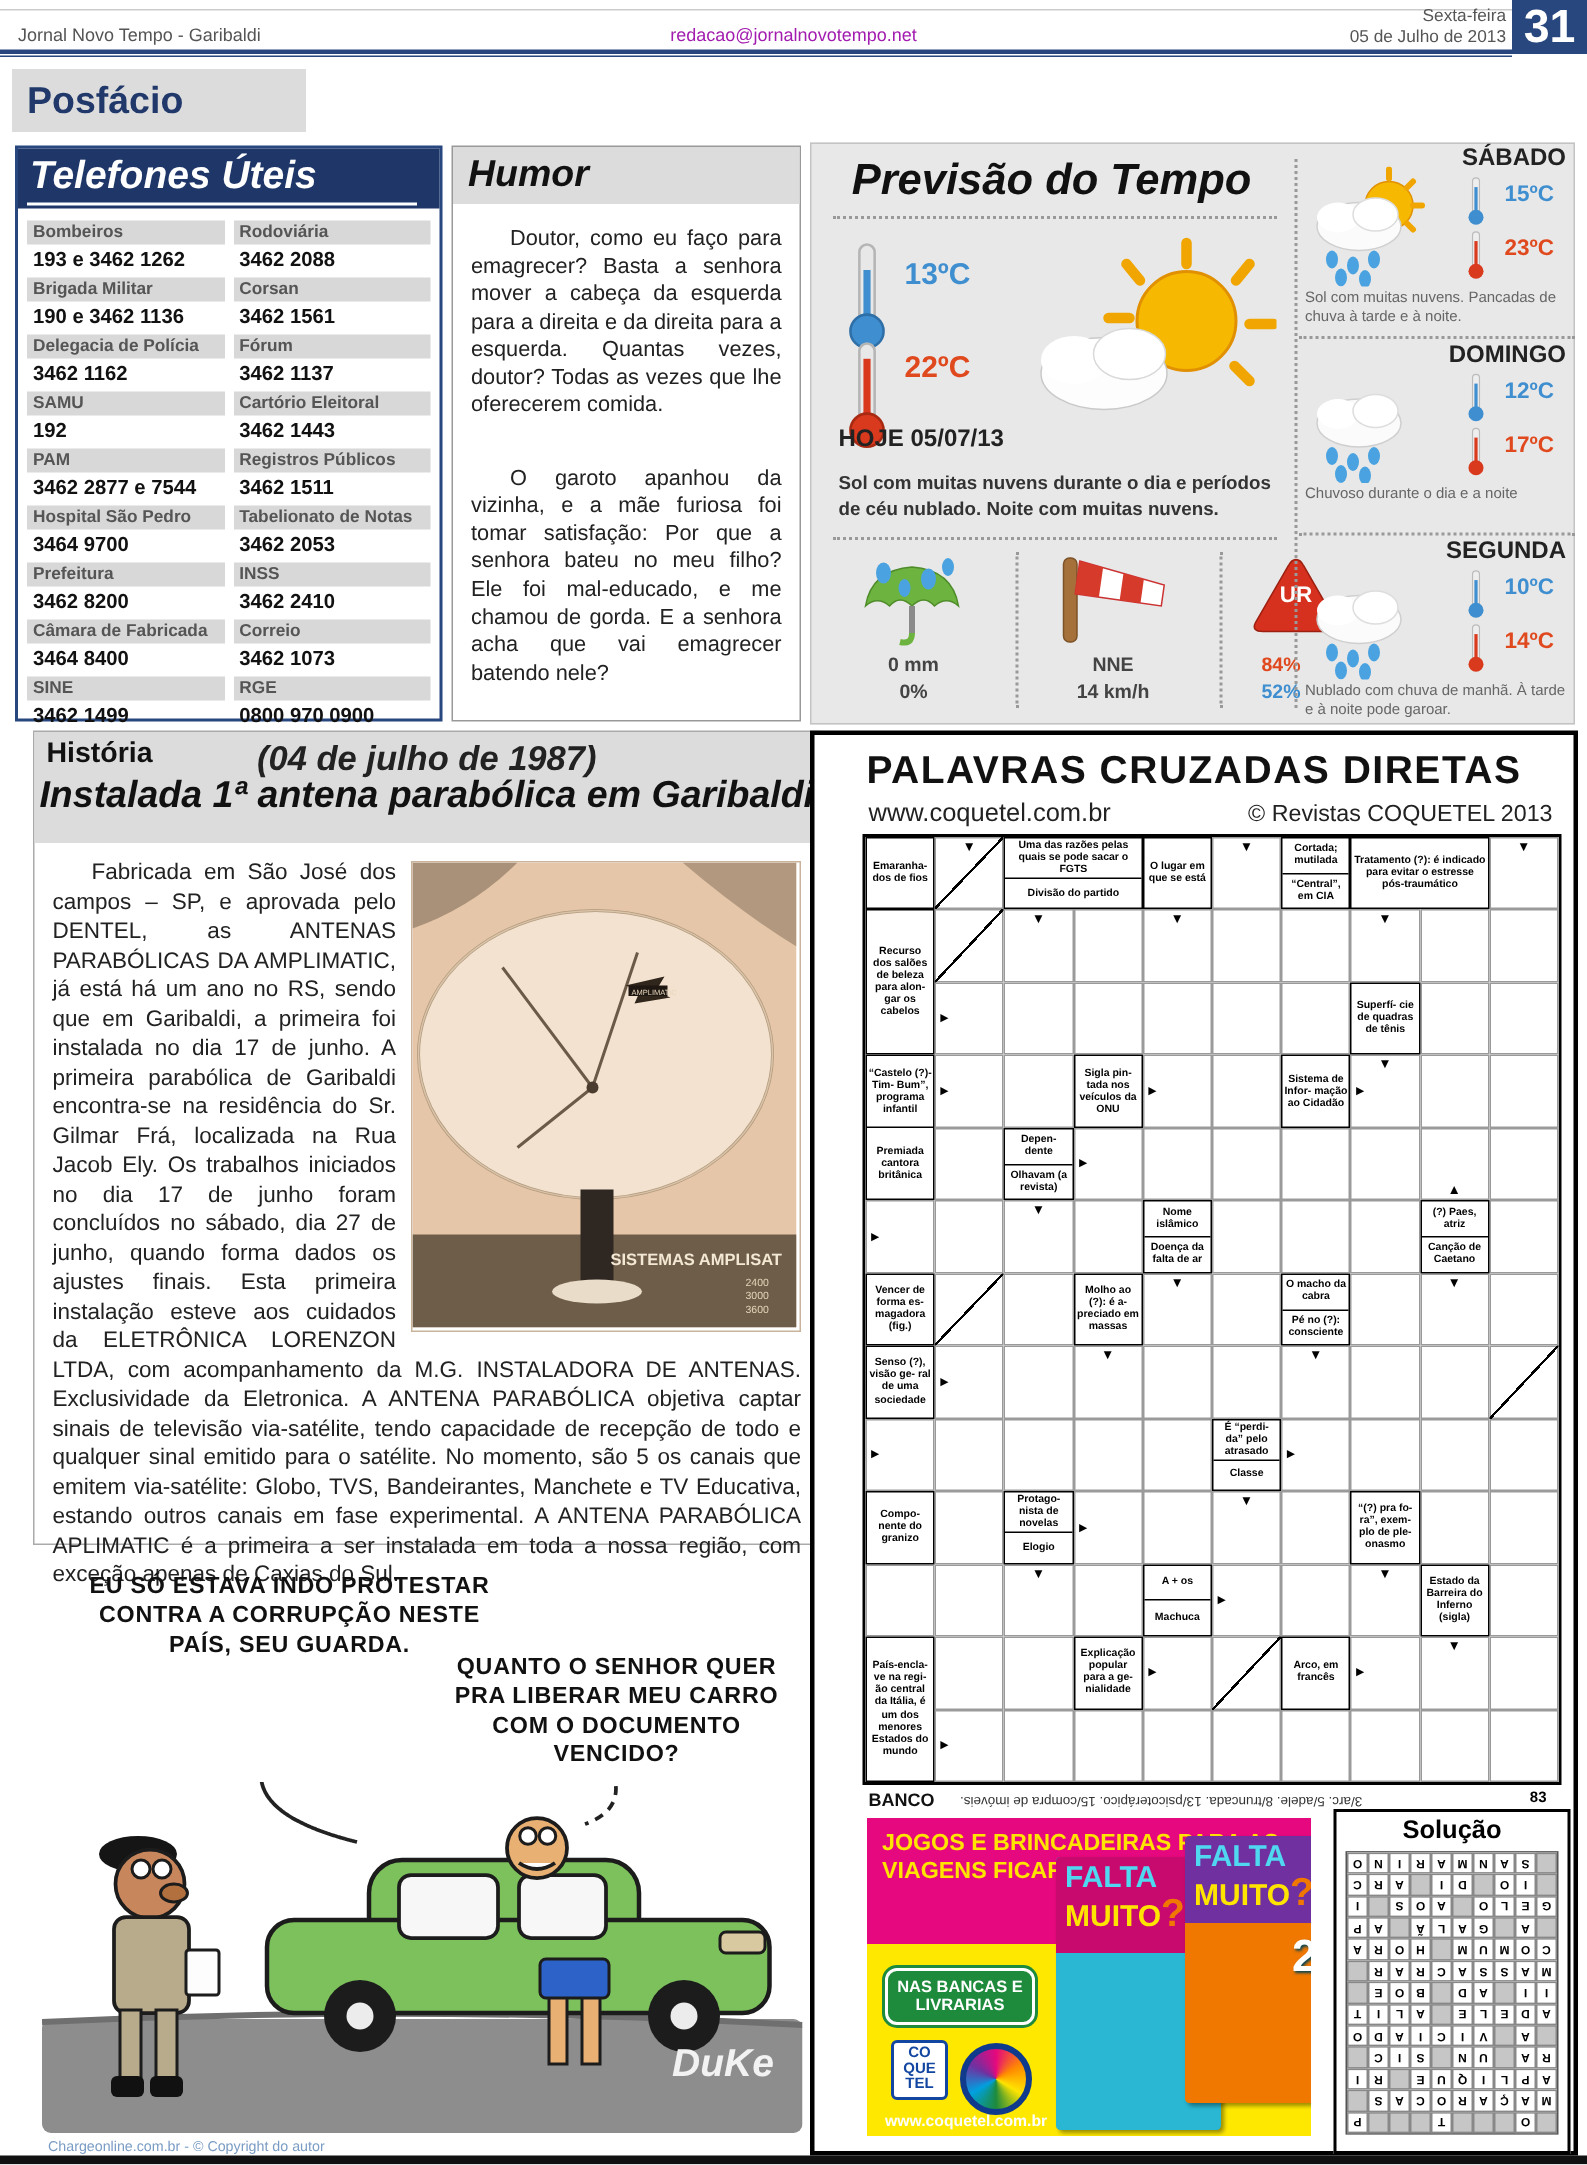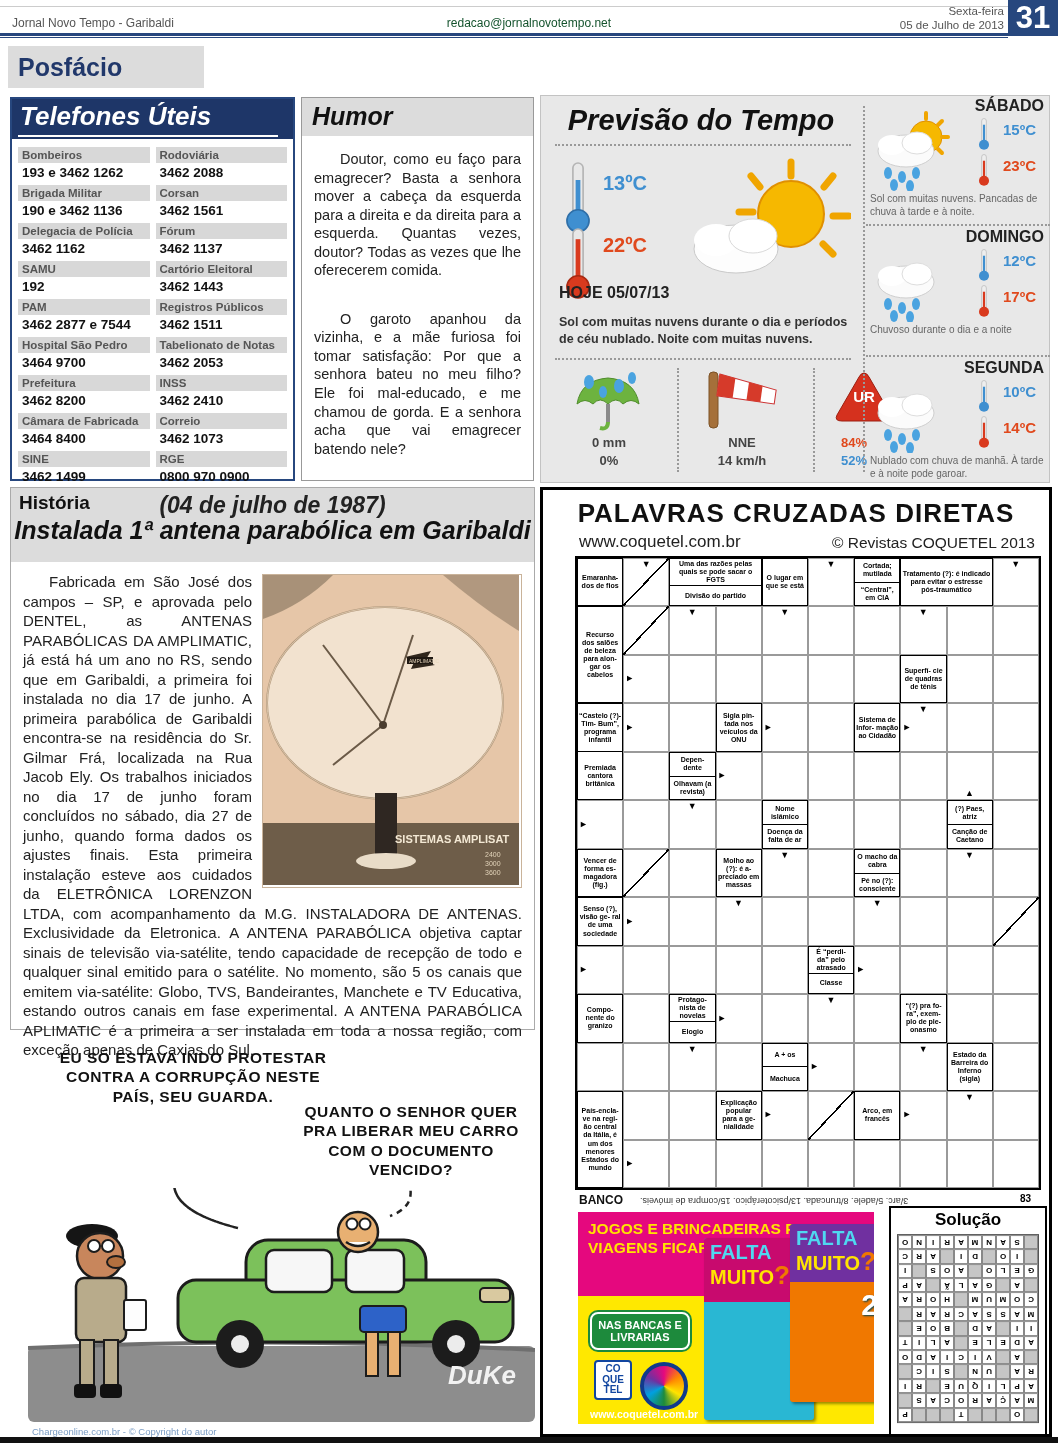--- a/index.html
+++ b/index.html
@@ -1,21 +1,21 @@
 <!DOCTYPE html>
 <html><head>
 <meta charset="utf-8">
 <style>
   html,body{margin:0;padding:0;background:#fff;}
   .page{position:relative;width:1058px;height:1443px;background:#fff;
         font-family:"Liberation Sans",sans-serif;overflow:hidden;}
   
   .mast{position:absolute;left:0;top:0;width:1058px;height:40px;}
   .mast-left{position:absolute;left:12px;top:16px;font-size:12px;color:#555;}
-  .mast-center{position:absolute;left:0;width:1058px;text-align:center;top:16px;font-size:12px;color:#14532d;}
+  .mast-center{position:absolute;left:0;width:1058px;text-align:center;top:16px;font-size:12px;color:#a21caf;}
   .mast-right{position:absolute;right:54px;top:4px;text-align:right;font-size:11.5px;color:#555;line-height:1.25;}
   .pageno{position:absolute;right:0;top:0;width:50px;height:36px;background:#27477e;color:#fff;
           font-weight:bold;font-size:31px;text-align:center;line-height:36px;}
   .mast-rule{position:absolute;left:0;top:33px;width:1008px;border-top:3px solid #27477e;}
   .mast-rule2{position:absolute;left:0;top:37px;width:1008px;border-top:1px solid #27477e;}
   
   .posfacio{position:absolute;left:8px;top:46px;width:196px;height:42px;background:#dcdcdc;
             color:#21386b;font-weight:bold;font-size:25px;line-height:42px;padding-left:10px;box-sizing:border-box;}
   
   .phones{position:absolute;left:10px;top:97px;width:285px;height:384px;border:2px solid #27477e;background:#fff;box-sizing:border-box;}
@@ -46,21 +46,21 @@
   .w-day .d-low{position:absolute;right:14px;top:26px;font-weight:bold;font-size:15px;color:#3f8fd0;}
   .w-day .d-high{position:absolute;right:14px;top:62px;font-weight:bold;font-size:15px;color:#e0491d;}
   .w-day .d-desc{position:absolute;left:4px;top:98px;width:178px;font-size:10px;color:#666;line-height:1.25;}
   .w-day .d-icon{position:absolute;left:4px;top:16px;}
   .w-day .d-th1{position:absolute;right:58px;top:22px;} .w-day .d-th2{position:absolute;right:58px;top:58px;}
   .w-days{position:absolute;left:866px;top:95px;width:184px;}
   .ur-badge{position:relative;width:62px;height:54px;}
   .ur-badge svg{position:absolute;left:0;top:0;}
   .ur-badge span{position:absolute;left:0;top:18px;width:62px;text-align:center;color:#fff;font-weight:bold;font-size:15px;}
   
-  .historia{position:absolute;left:10px;top:487px;width:525px;height:543px;border:1px solid #aaa;background:#fff;box-sizing:border-box;}
+  .historia{position:absolute;left:22px;top:487px;width:525px;height:543px;border:1px solid #aaa;background:#fff;box-sizing:border-box;}
   .hist-hd{background:#dcdcdc;height:74px;position:relative;}
   .hist-hd .h-sec{position:absolute;left:8px;top:4px;font-weight:bold;font-size:19px;color:#111;}
   .hist-hd .h-date{position:absolute;left:0;top:4px;width:100%;text-align:center;font-style:italic;font-weight:bold;font-size:23px;color:#222;}
   .hist-hd .h-title{position:absolute;left:0;top:28px;width:100%;text-align:center;font-style:italic;font-weight:bold;font-size:25px;color:#111;}
   .hist-body{padding:10px 12px;font-size:15px;line-height:1.3;text-align:justify;color:#222;}
   .hist-photo{float:right;width:258px;height:312px;margin:2px 0 6px 10px;border:1px solid #c9b39a;}
   .hist-body p{margin:0;text-indent:26px;}
   
   .xw-box{position:absolute;left:540px;top:487px;width:512px;height:950px;border:3px solid #000;background:#fff;box-sizing:border-box;}
   .xw-title{position:absolute;left:0;top:8px;width:100%;text-align:center;font-weight:bold;font-size:26px;letter-spacing:1px;color:#111;}

